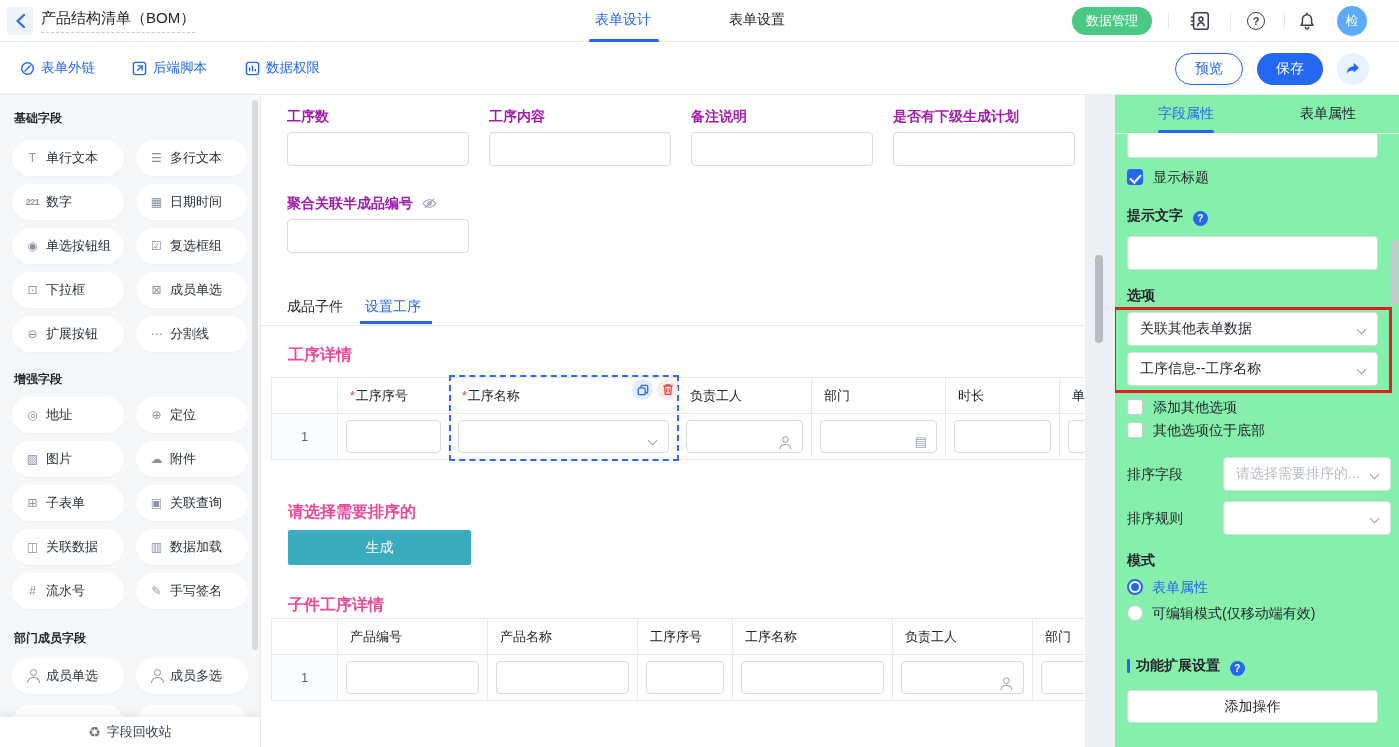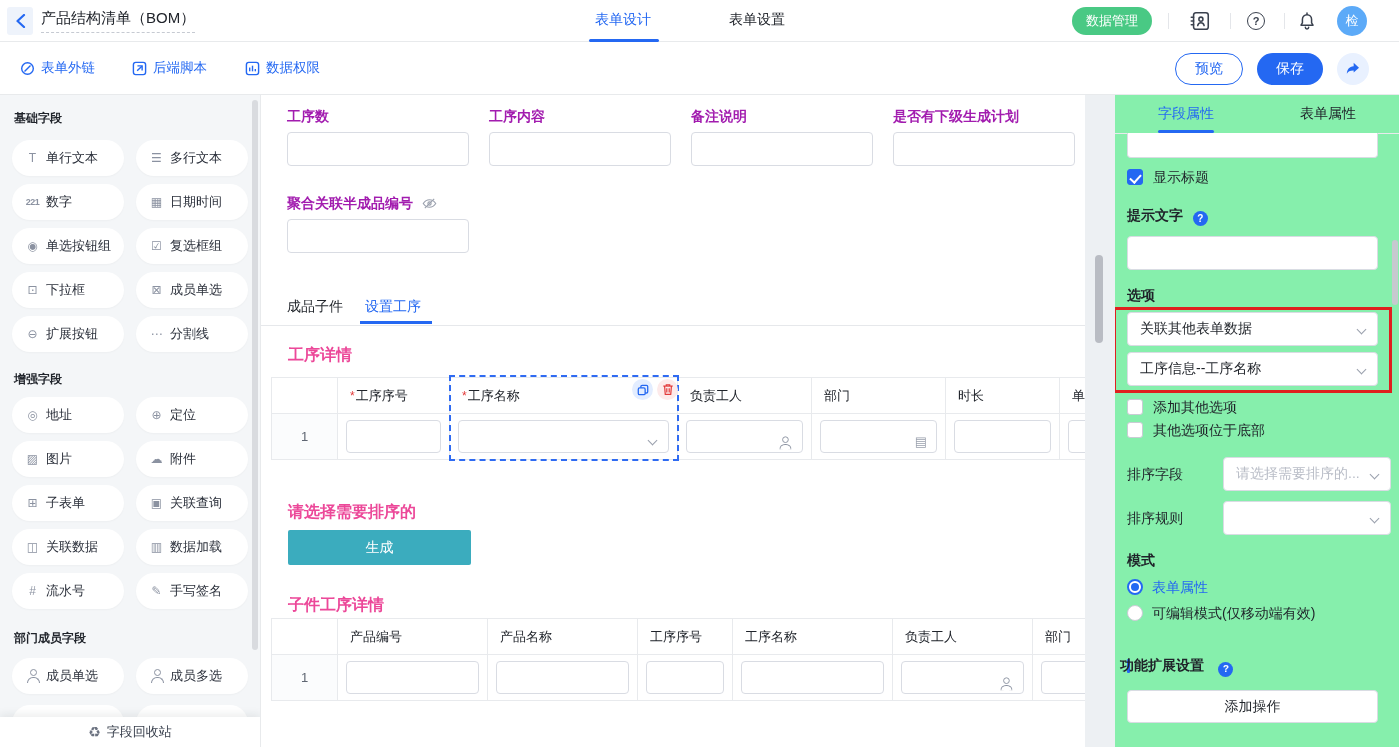--- a/index.html
+++ b/index.html
@@ -471,21 +471,21 @@
       <span class="chev"></span>
     </div>
 
     <div class="pn-label strong" style="left:12px; top:457px;">模式</div>
     <div class="radio sel" style="left:12px; top:484px;"></div>
     <div class="pn-label" style="left:37px; top:484px; color:#2468f2;">表单属性</div>
     <div class="radio" style="left:12px; top:510px;"></div>
     <div class="pn-label" style="left:37px; top:510px;">可编辑模式(仅移动端有效)</div>
 
     <div class="ext-bar" style="left:12px; top:564px;"></div>
-    <div class="pn-label strong" style="left:5px; top:562px;font-family:Liberation Mono, monospace;">
+    <div class="pn-label strong" style="left:21px; top:562px;">
       <span>功能扩展设置</span>
       <span class="q-blue" style="margin-left:6px; vertical-align:-2px;">?</span>
     </div>
     <div class="btn-add">添加操作</div>
 
     <div class="pn-scroll"></div>
   </div>
 
 </div>
 

